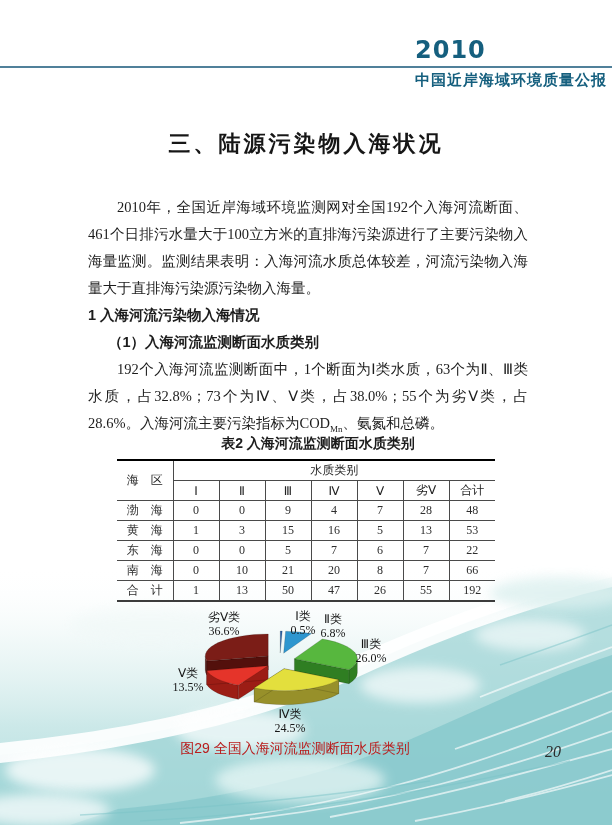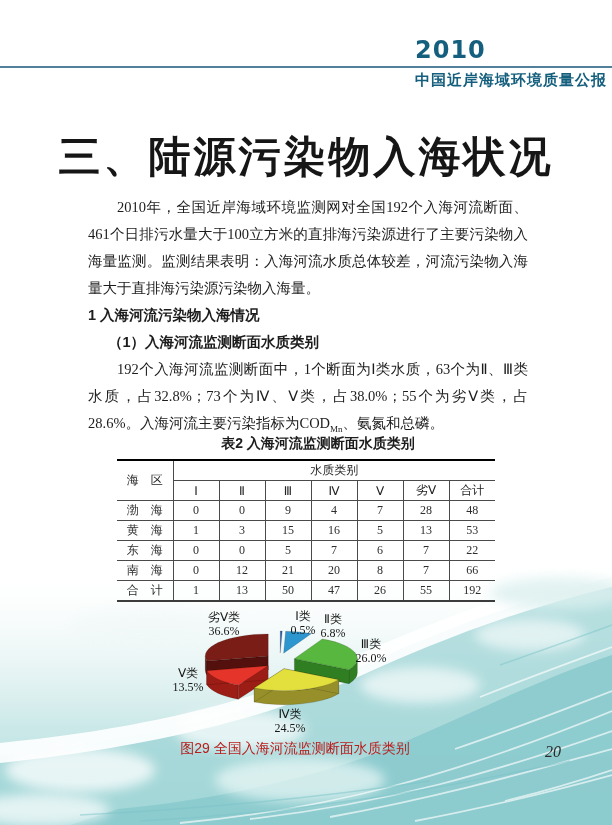--- a/index.html
+++ b/index.html
@@ -6,21 +6,21 @@
   .page{position:relative;width:612px;height:825px;margin:0 auto;background:#ffffff;
         overflow:hidden;font-family:"Liberation Serif",serif;color:var(--ink,#1c1c1c);}
   
   .hdr-year{position:absolute;left:415px;top:36px;font-family:"DejaVu Sans","Liberation Sans",sans-serif;
             font-weight:bold;font-size:24px;color:var(--brand,#155f7e);letter-spacing:1px;}
   .hdr-rule{position:absolute;left:0;top:66px;width:612px;height:2px;background:var(--rule,#50809a);}
   .hdr-title{position:absolute;left:415px;top:71px;font-family:"Liberation Sans",sans-serif;
              font-weight:bold;font-size:15px;color:var(--brand,#155f7e);letter-spacing:1px;}
   
   .doc-title{position:absolute;left:0;top:129px;width:612px;text-align:center;
-             font-weight:bold;font-size:42px;letter-spacing:3px;color:#161616;}
+             font-weight:bold;font-size:22px;letter-spacing:3px;color:#161616;}
   
   .content{position:absolute;left:88px;top:194px;width:440px;font-size:14.5px;line-height:27px;}
   .content p{margin:0;text-indent:2em;text-align:justify;}
   .content .h1{font-family:"Liberation Sans",sans-serif;font-weight:bold;text-indent:0;}
   .content .h2{font-family:"Liberation Sans",sans-serif;font-weight:bold;text-indent:0;padding-left:20px;}
   sub{font-size:9px;}
   
   .tbl-title{position:absolute;left:12px;top:435px;width:612px;text-align:center;
              font-family:"Liberation Sans",sans-serif;font-weight:bold;font-size:14px;}
   table.water{position:absolute;left:117px;top:459px;width:378px;border-collapse:collapse;
@@ -155,21 +155,21 @@
           <td>0</td>
           <td>5</td>
           <td>7</td>
           <td>6</td>
           <td>7</td>
           <td>22</td>
         </tr>
         <tr>
           <td class="rowlabel">南　海</td>
           <td>0</td>
-          <td>12</td>
+          <td>10</td>
           <td>21</td>
           <td>20</td>
           <td>8</td>
           <td>7</td>
           <td>66</td>
         </tr>
         <tr>
           <td class="rowlabel">合　计</td>
           <td>1</td>
           <td>13</td>

